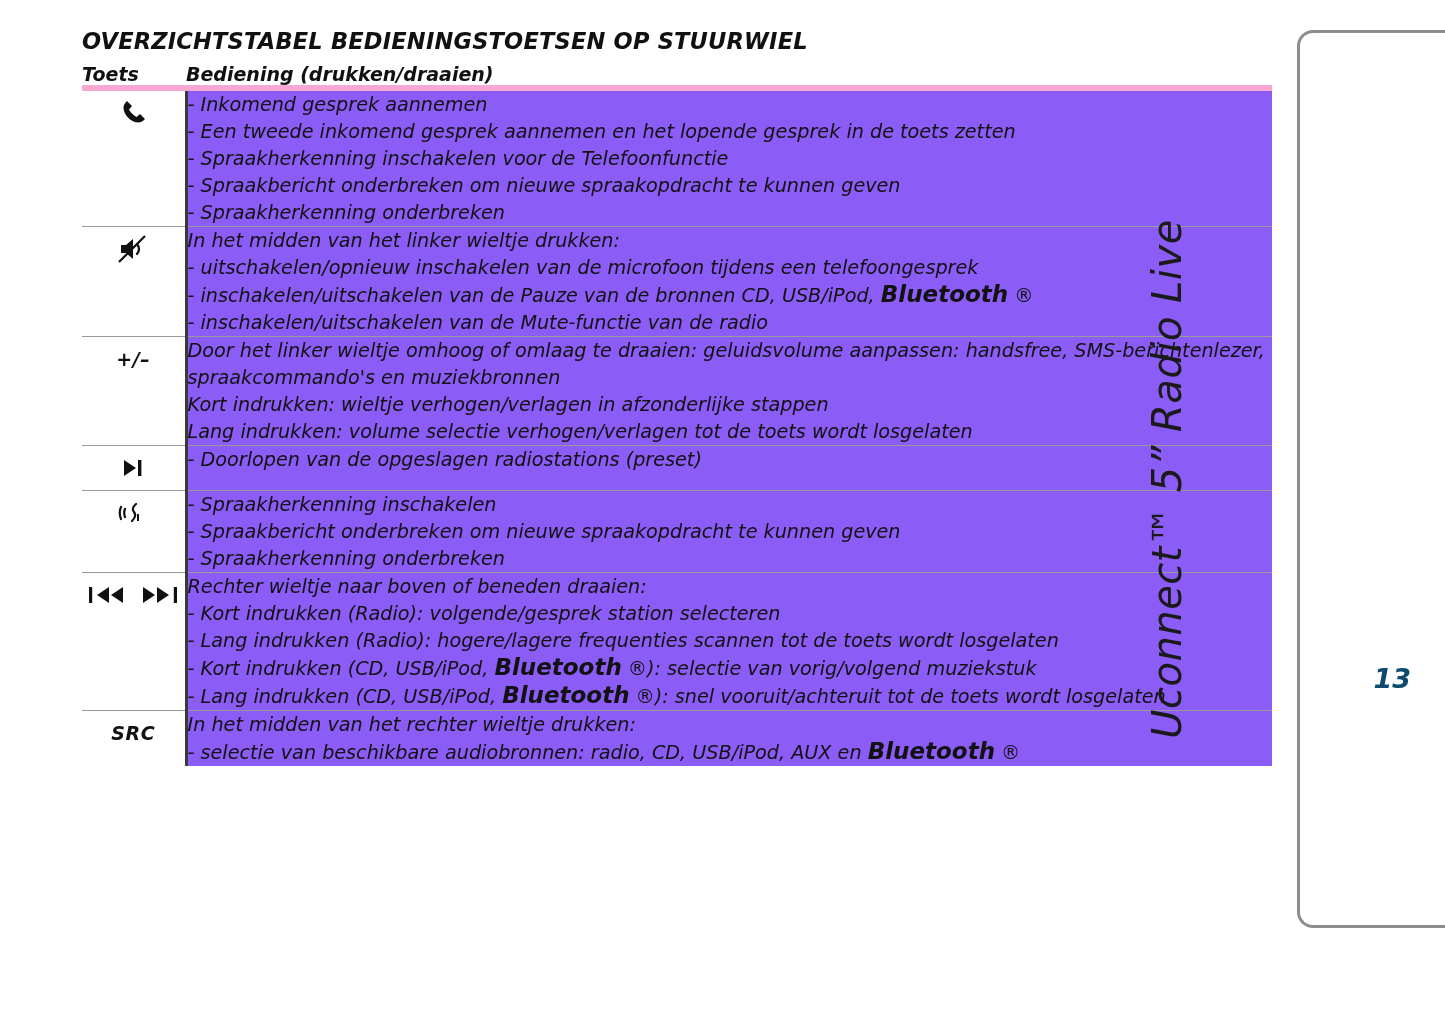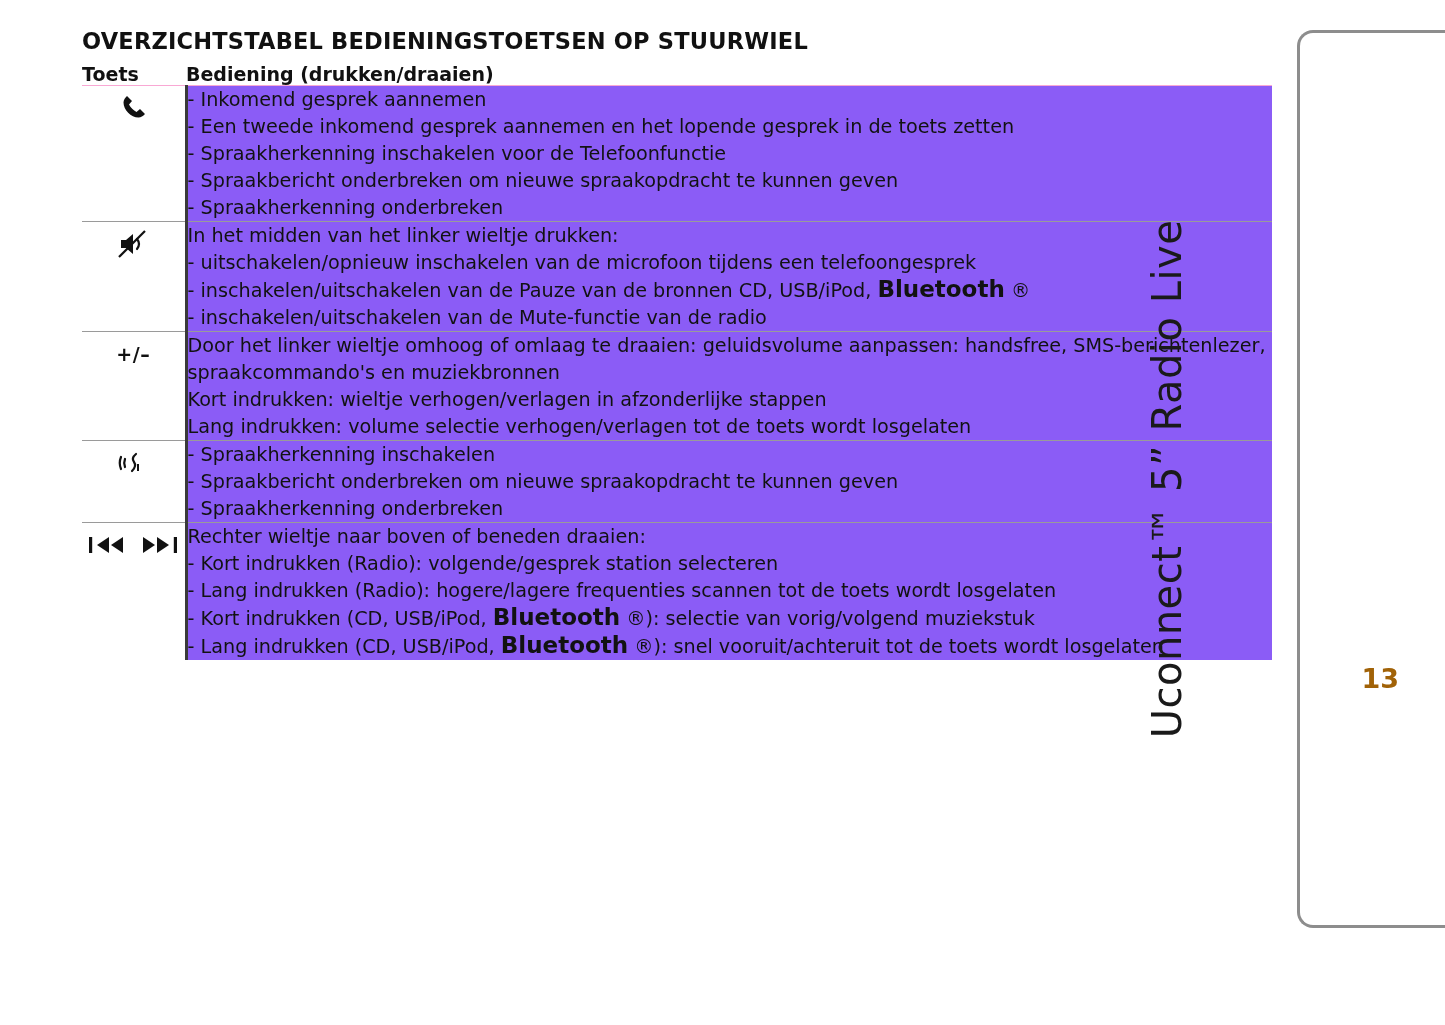--- a/index.html
+++ b/index.html
@@ -13,20 +13,21 @@
     font-family: "DejaVu Sans", sans-serif;
     color: #1a1a1a;
     position: relative;
     overflow: hidden;
   }
   .page {
     position: absolute;
     left: 0; top: 0;
     width: 1445px;
     height: 732px;
+    font-style: italic;
   }
   .content {
     position: absolute;
     left: 82px;
     top: 28px;
     width: 1190px;
   }
   .doc-title {
     font-family: "DejaVu Sans", sans-serif;
     font-weight: bold;
@@ -51,21 +52,21 @@
     font-weight: bold;
     font-size: 19px;
     padding: 2px 0 9px 0;
     text-align: left;
     color: #111;
   }
   .hdr-key { padding-left: 6px; }
   .hdr-desc { padding-left: 13px; }
 
   tr.head {
-    border-bottom: 1px solid #f9a8d4;
+    border-bottom: 6px solid #f9a8d4;
   }
   tr.row td {
     border-top: 1px solid #9a9a9a;
   }
   tr.row:first-of-type td { border-top: none; }
 
   td.keycell {
     text-align: center;
     border-right: 3px solid #3a3a3a;
     padding: 0;
@@ -116,25 +117,25 @@
     top: 50%;
     transform: translateY(-50%) rotate(-90deg);
     transform-origin: center;
     white-space: nowrap;
     font-size: 40px;
     color: #1a1a1a;
     letter-spacing: 0.5px;
   }
   .pagenum {
     position: absolute;
-    right: 46px;
+    right: 34px;
     bottom: 38px;
     font-size: 27px;
     font-weight: bold;
-    color: #a16207;
+    color: #0c4a6e;
     margin-top: 42px;
   }
   svg { display: block; }
 </style>
 </head>
 <body>
 
 <div class="page">
 
   <div class="content">
@@ -194,20 +195,33 @@
             </td>
             <td class="desccell">
               <div class="desc-line">Door het linker wieltje omhoog of omlaag te draaien: geluidsvolume aanpassen: handsfree, SMS-berichtenlezer, spraakcommando's en muziekbronnen</div>
               <div class="desc-line">Kort indrukken: wieltje verhogen/verlagen in afzonderlijke stappen</div>
               <div class="desc-line">Lang indrukken: volume selectie verhogen/verlagen tot de toets wordt losgelaten</div>
             </td>
           </tr>
           <tr class="row">
             <td class="keycell">
               <div class="icon-wrap">
+                <svg width="30" height="22" viewBox="0 0 30 22">
+                  <path d="M6 3 L18 11 L6 19 Z" fill="#111"></path>
+                  <rect x="20" y="3" width="3.4" height="16" fill="#111"></rect>
+                </svg>
+              </div>
+            </td>
+            <td class="desccell">
+              <div class="desc-line">- Doorlopen van de opgeslagen radiostations (preset)</div>
+            </td>
+          </tr>
+          <tr class="row">
+            <td class="keycell">
+              <div class="icon-wrap">
                 <svg width="36" height="30" viewBox="0 0 36 30">
                   <path d="M6 9 q-2.5 6 0 12" stroke="#111" fill="none" stroke-width="2.2" stroke-linecap="round" stroke-linejoin="round"></path>
                   <path d="M10 11 q-1.6 4 0 8" stroke="#111" fill="none" stroke-width="2.2" stroke-linecap="round" stroke-linejoin="round"></path>
                   <path d="M21 6 q-5 4 -2 8 q3 4 -2 9" stroke="#111" fill="none" stroke-width="2.2" stroke-linecap="round" stroke-linejoin="round"></path>
                   <rect x="22" y="16" width="2" height="7" fill="#111"></rect>
                 </svg>
               </div>
             </td>
             <td class="desccell">
               <div class="desc-line">- Spraakherkenning inschakelen</div>
@@ -229,20 +243,31 @@
               </div>
             </td>
             <td class="desccell">
               <div class="desc-line">Rechter wieltje naar boven of beneden draaien:</div>
               <div class="desc-line">- Kort indrukken (Radio): volgende/gesprek station selecteren</div>
               <div class="desc-line">- Lang indrukken (Radio): hogere/lagere frequenties scannen tot de toets wordt losgelaten</div>
               <div class="desc-line">- Kort indrukken (CD, USB/iPod, <span class="bt">Bluetooth</span> ®): selectie van vorig/volgend muziekstuk</div>
               <div class="desc-line">- Lang indrukken (CD, USB/iPod, <span class="bt">Bluetooth</span> ®): snel vooruit/achteruit tot de toets wordt losgelaten</div>
             </td>
           </tr>
+          <tr class="row">
+            <td class="keycell">
+              <div class="icon-wrap">
+                <span class="icon-txt">SRC</span>
+              </div>
+            </td>
+            <td class="desccell">
+              <div class="desc-line">In het midden van het rechter wieltje drukken:</div>
+              <div class="desc-line">- selectie van beschikbare audiobronnen: radio, CD, USB/iPod, AUX en <span class="bt">Bluetooth</span> ®</div>
+            </td>
+          </tr>
         </tbody>
     </table>
 
   </div>
 
   <div class="spine">
     <div class="spine-label">Uconnect™ 5” Radio Live</div>
   </div>
 
   <div class="pagenum">13</div>

